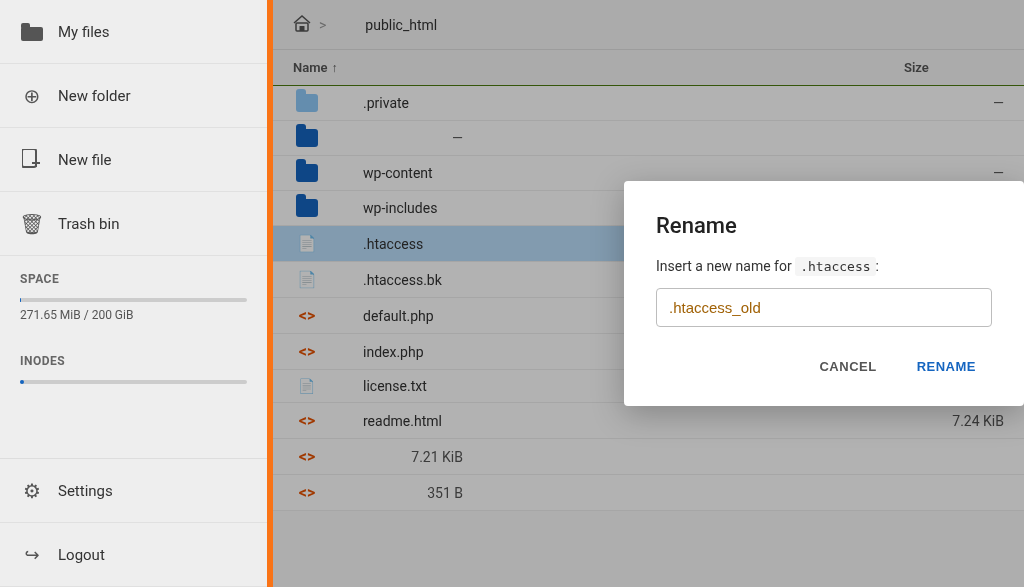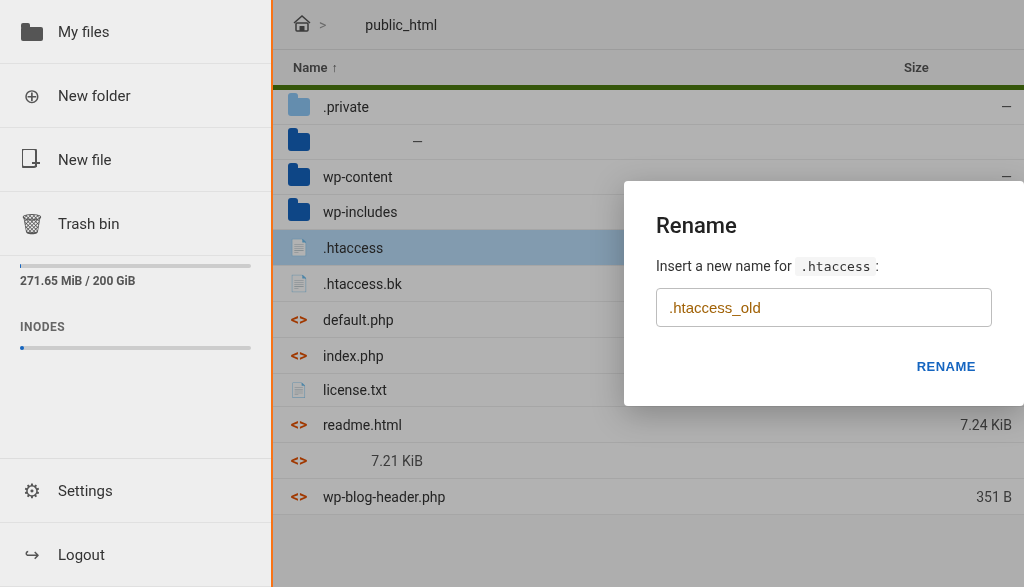--- a/index.html
+++ b/index.html
@@ -13,21 +13,21 @@
     }
 
     
     .sidebar {
       width: 273px;
       min-width: 273px;
       background: #eeeeee;
       height: 587px;
       display: flex;
       flex-direction: column;
-      border-right: 2px solid #f97316;
+      border-right: 6px solid #f97316;
     }
     .sidebar-item {
       display: flex;
       align-items: center;
       padding: 0 20px;
       height: 64px;
       cursor: pointer;
       font-size: 15px;
       color: #333;
       gap: 14px;
@@ -47,21 +47,20 @@
     .sidebar-section {
       padding: 16px 20px 4px 20px;
       font-size: 12px;
       font-weight: 700;
       color: #666;
       text-transform: uppercase;
       letter-spacing: 0.5px;
     }
     .sidebar-progress-area {
       padding: 8px 20px 16px 20px;
-      font-weight: bold;
     }
     .progress-bar-bg {
       background: #ccc;
       height: 4px;
       border-radius: 2px;
       margin-bottom: 6px;
     }
     .progress-bar-fill {
       background: #1565c0;
       height: 4px;
@@ -116,35 +115,36 @@
       flex: 1;
       overflow-y: auto;
     }
     .file-table-header {
       display: flex;
       align-items: center;
       padding: 10px 20px;
       font-size: 13px;
       font-weight: 600;
       color: #555;
-      border-bottom: 5px solid #4d7c0f;
+      border-bottom: 1px solid #4d7c0f;
       background: #f5f5f5;
     }
     .col-name { flex: 1; display: flex; align-items: center; gap: 4px; }
     .col-size { width: 100px; text-align: left; }
 
     .file-row {
       display: flex;
       align-items: center;
-      padding: 8px 12px;
+      padding: 8px 20px;
       border-bottom: 1px solid #eee;
       font-size: 14px;
       color: #333;
       cursor: pointer;
       background: #fff;
+      gap: 32px;
     }
     .file-row.selected { background: #bbdefb; }
     .file-row .file-icon {
       width: 28px;
       margin-right: 10px;
       display: flex;
       align-items: center;
       justify-content: center;
     }
     .file-name { flex: 1; }
@@ -305,20 +305,21 @@
         <line x1="14" y1="10" x2="14" y2="18" stroke="#555" stroke-width="2"></line>
       </svg>
     </span>
     <span class="sidebar-label">New file</span>
   </div>
   <div class="sidebar-item">
     <span class="icon" style="font-size:20px;color:#555;">🗑</span>
     <span class="sidebar-label">Trash bin</span>
   </div>
 
+  <div class="sidebar-section">Space</div>
   <div class="sidebar-progress-area">
     <div class="progress-bar-bg">
       <div class="progress-bar-fill"></div>
     </div>
     <div class="progress-text">271.65 MiB / 200 GiB</div>
   </div>
 
   <div class="sidebar-section">Inodes</div>
   <div class="sidebar-progress-area">
     <div class="progress-bar-bg">
@@ -434,31 +435,31 @@
         <div class="file-row">
     <div class="file-icon">
             <span class="code-icon">&lt;&gt;</span>
           </div>
     <div class="file-size">7.21 KiB</div>
   </div>
         <div class="file-row">
     <div class="file-icon">
             <span class="code-icon">&lt;&gt;</span>
           </div>
-    <div class="file-name">wp-blog-header.php</div>
     <div class="file-size">351 B</div>
   </div>
       </div>
   </div>
 
   <div class="overlay">
     <div class="modal">
       <div class="modal-title">Rename</div>
       <div class="modal-desc">
         <span>Insert a new name for </span><code>.htaccess</code><span>:</span>
       </div>
       <input class="modal-input" type="text" value=".htaccess_old" style="">
       <div class="modal-actions">
+        <button class="btn-cancel">CANCEL</button>
         <button class="btn-rename">RENAME</button>
       </div>
     </div>
   </div>
 </div>
 
 </body></html>

